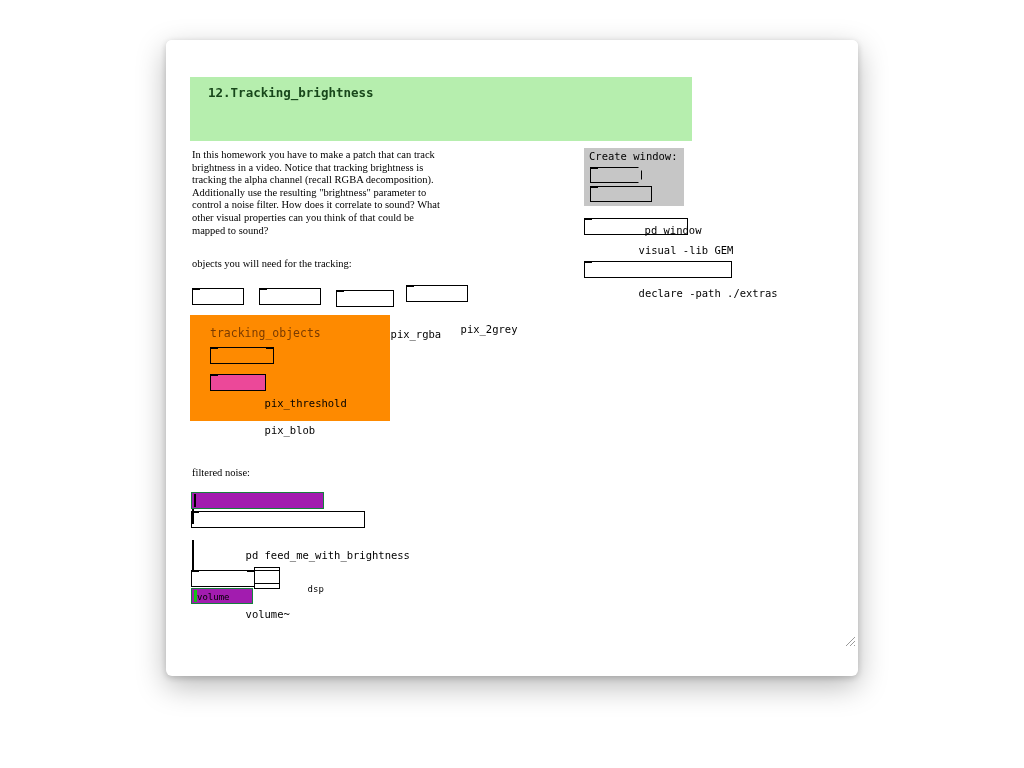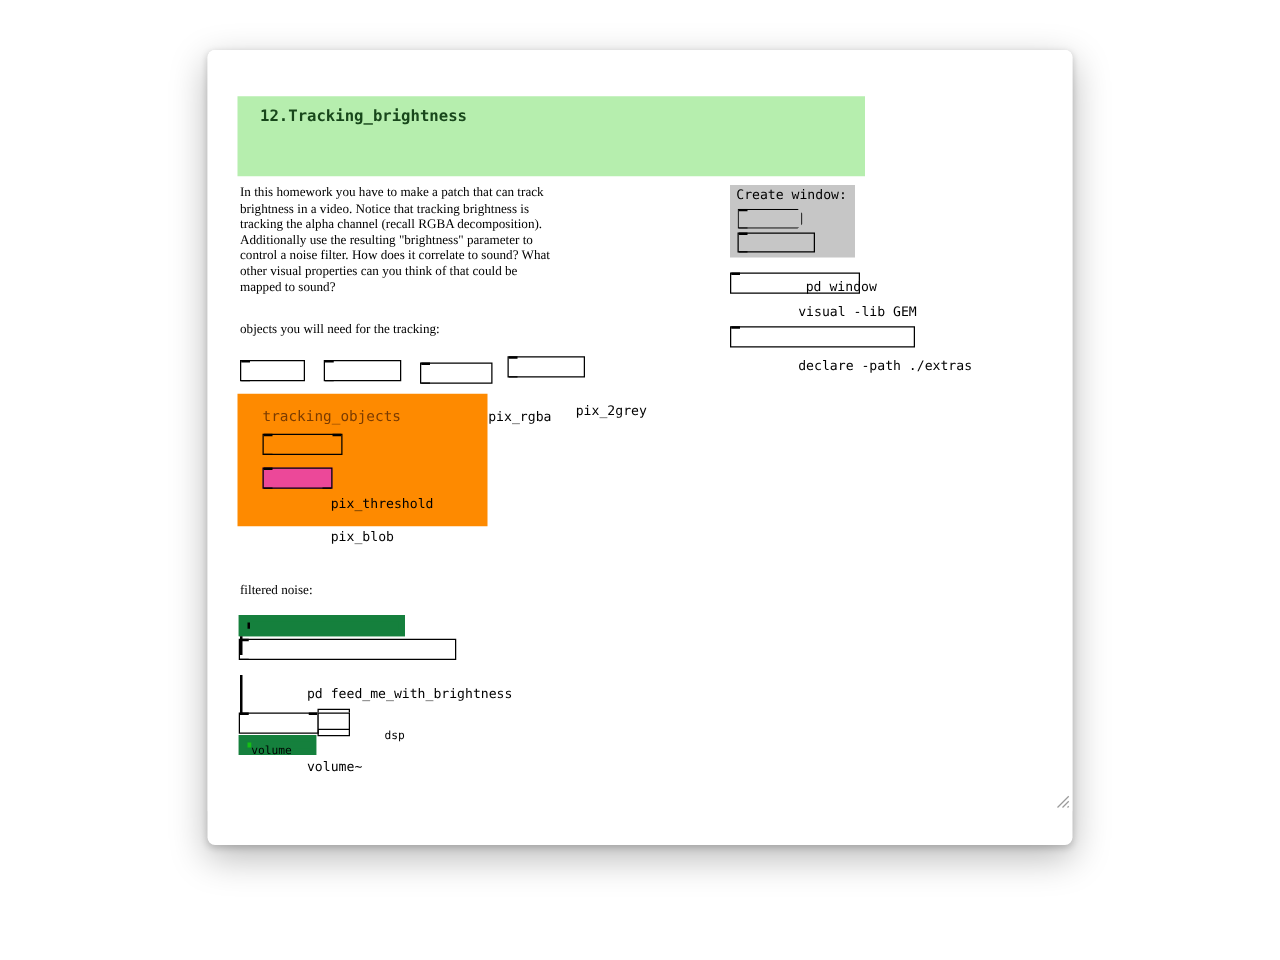--- a/index.html
+++ b/index.html
@@ -157,22 +157,22 @@
   .cnv-label {
     position: absolute;
     font-family: "DejaVu Sans Mono", monospace;
     font-size: 12px;
     white-space: pre;
   }
 
   
   .hslider {
     position: absolute;
-    border: 5px solid #15803d;
-    background: #15803d;
+    border: 1px solid #15803d;
+    background: #a21caf;
     box-sizing: border-box;
   }
   .hslider .knob {
     position: absolute;
     top: 1px;
     bottom: 1px;
     width: 2px;
     background: #000;
   }
 

